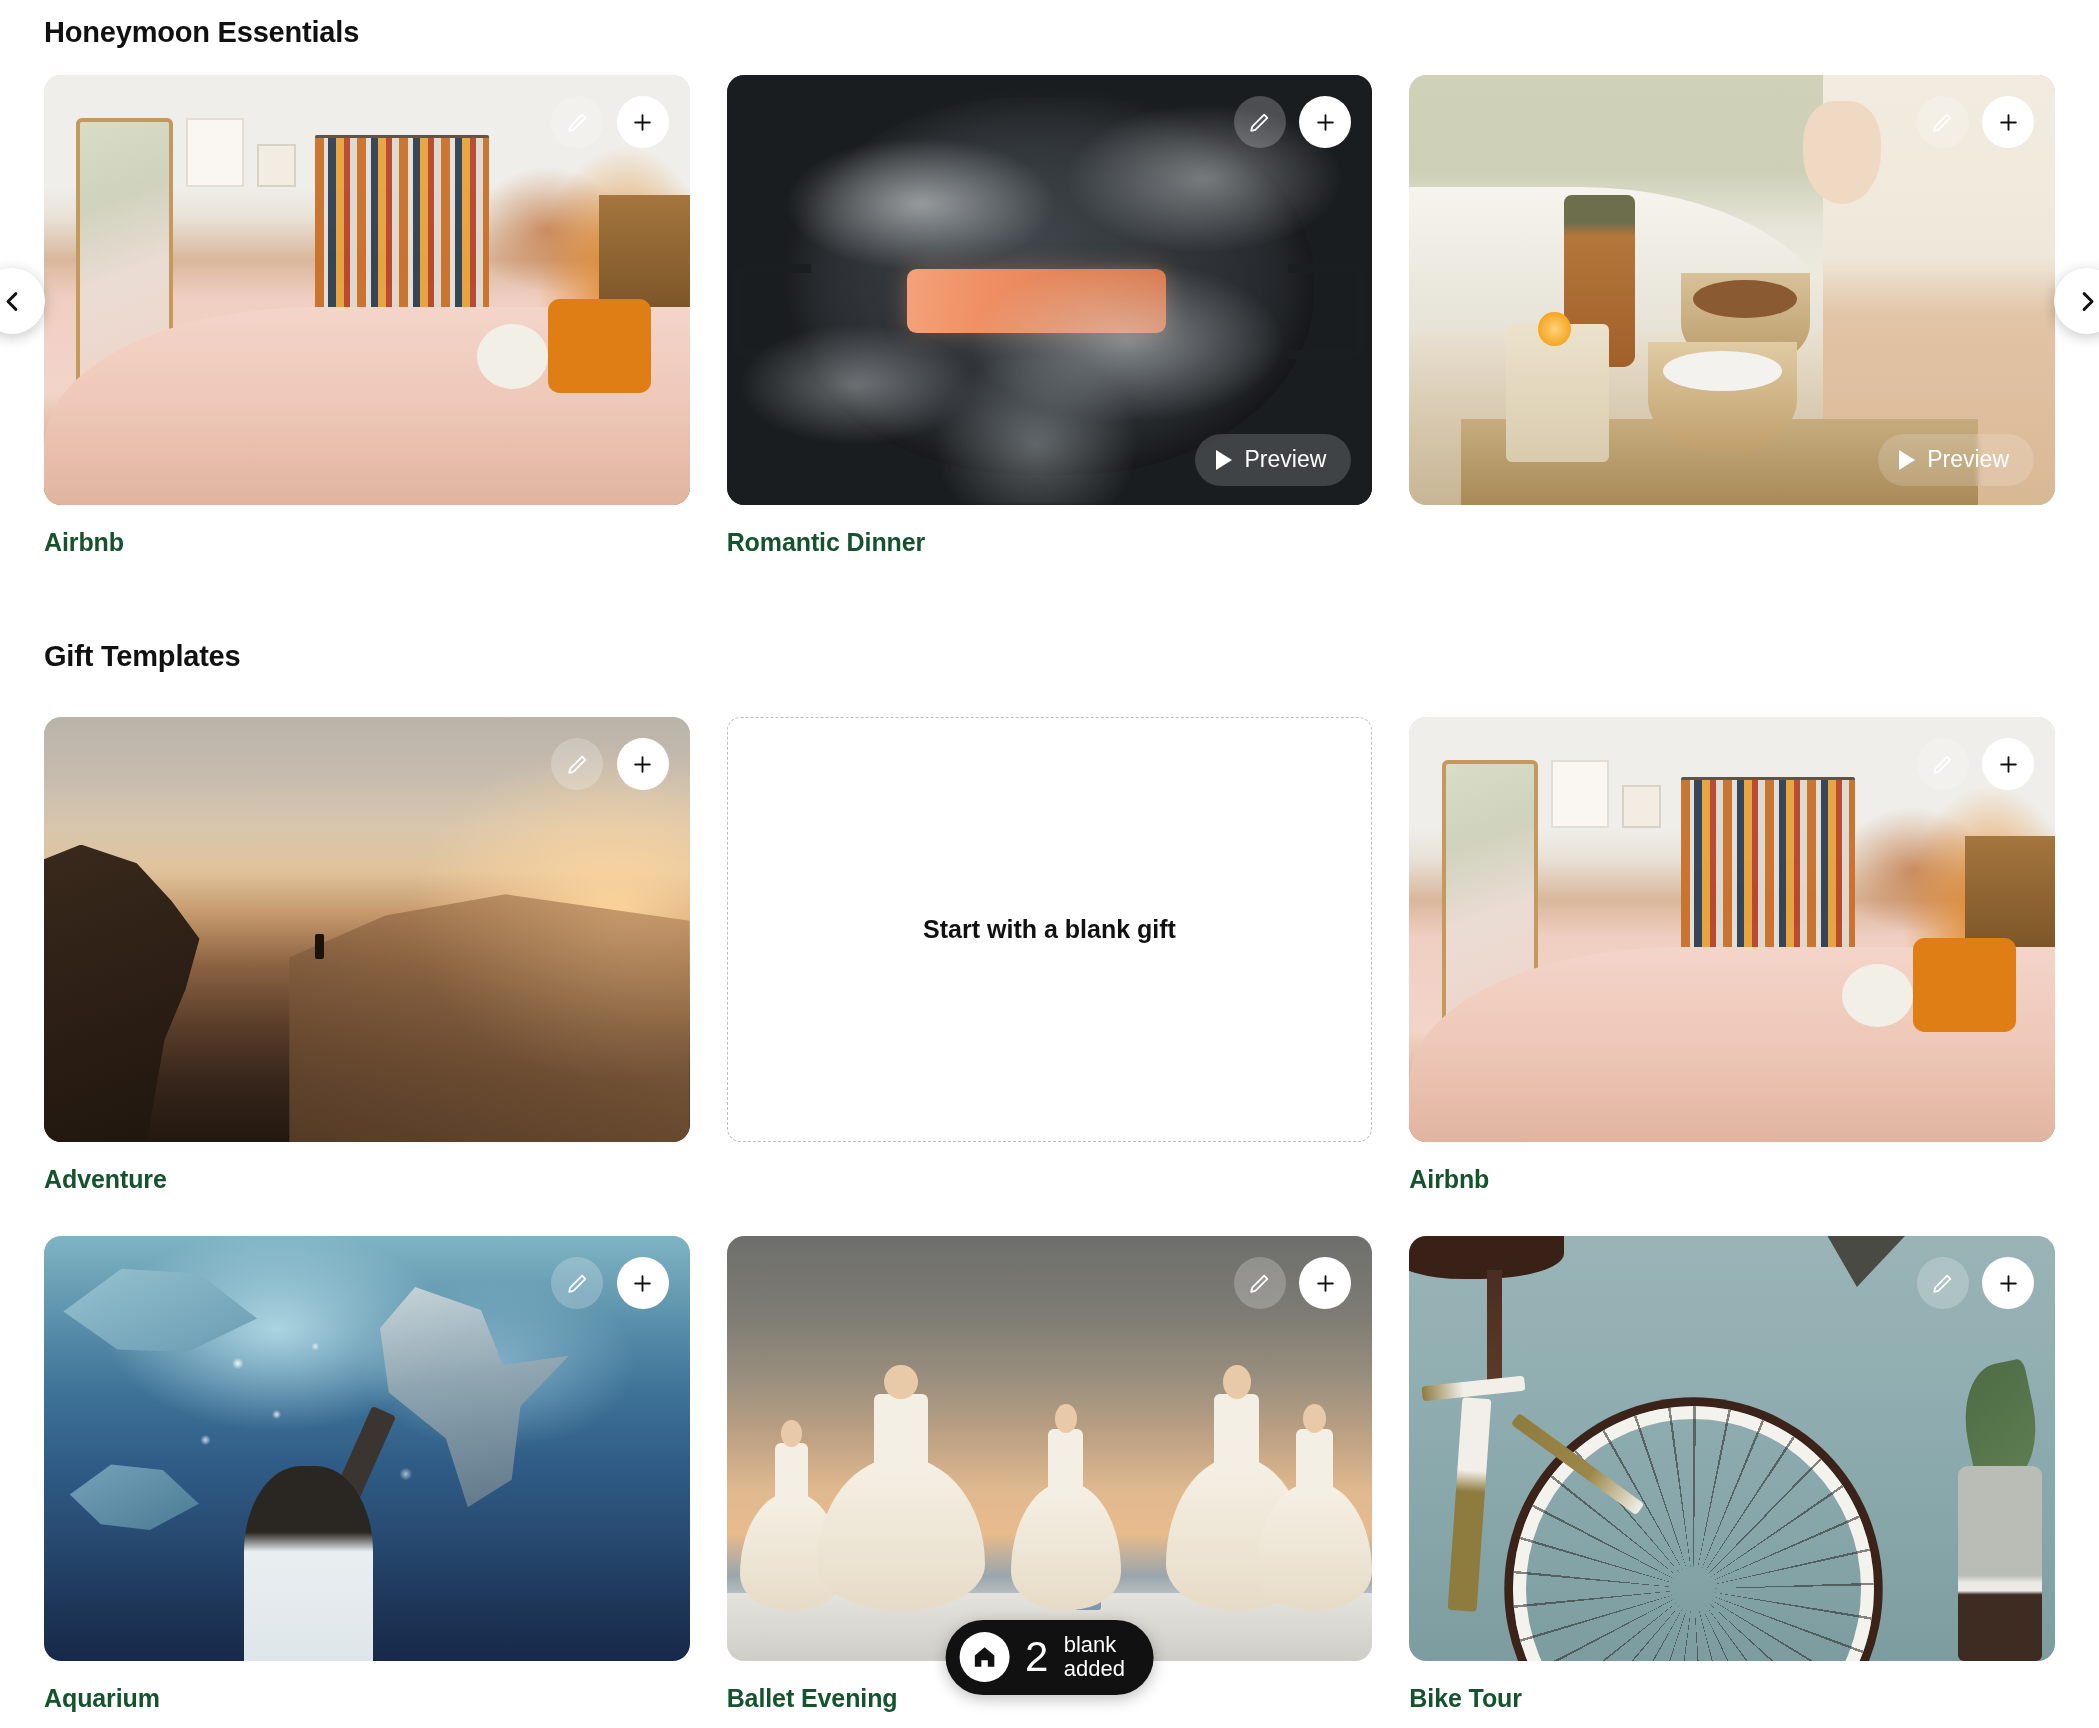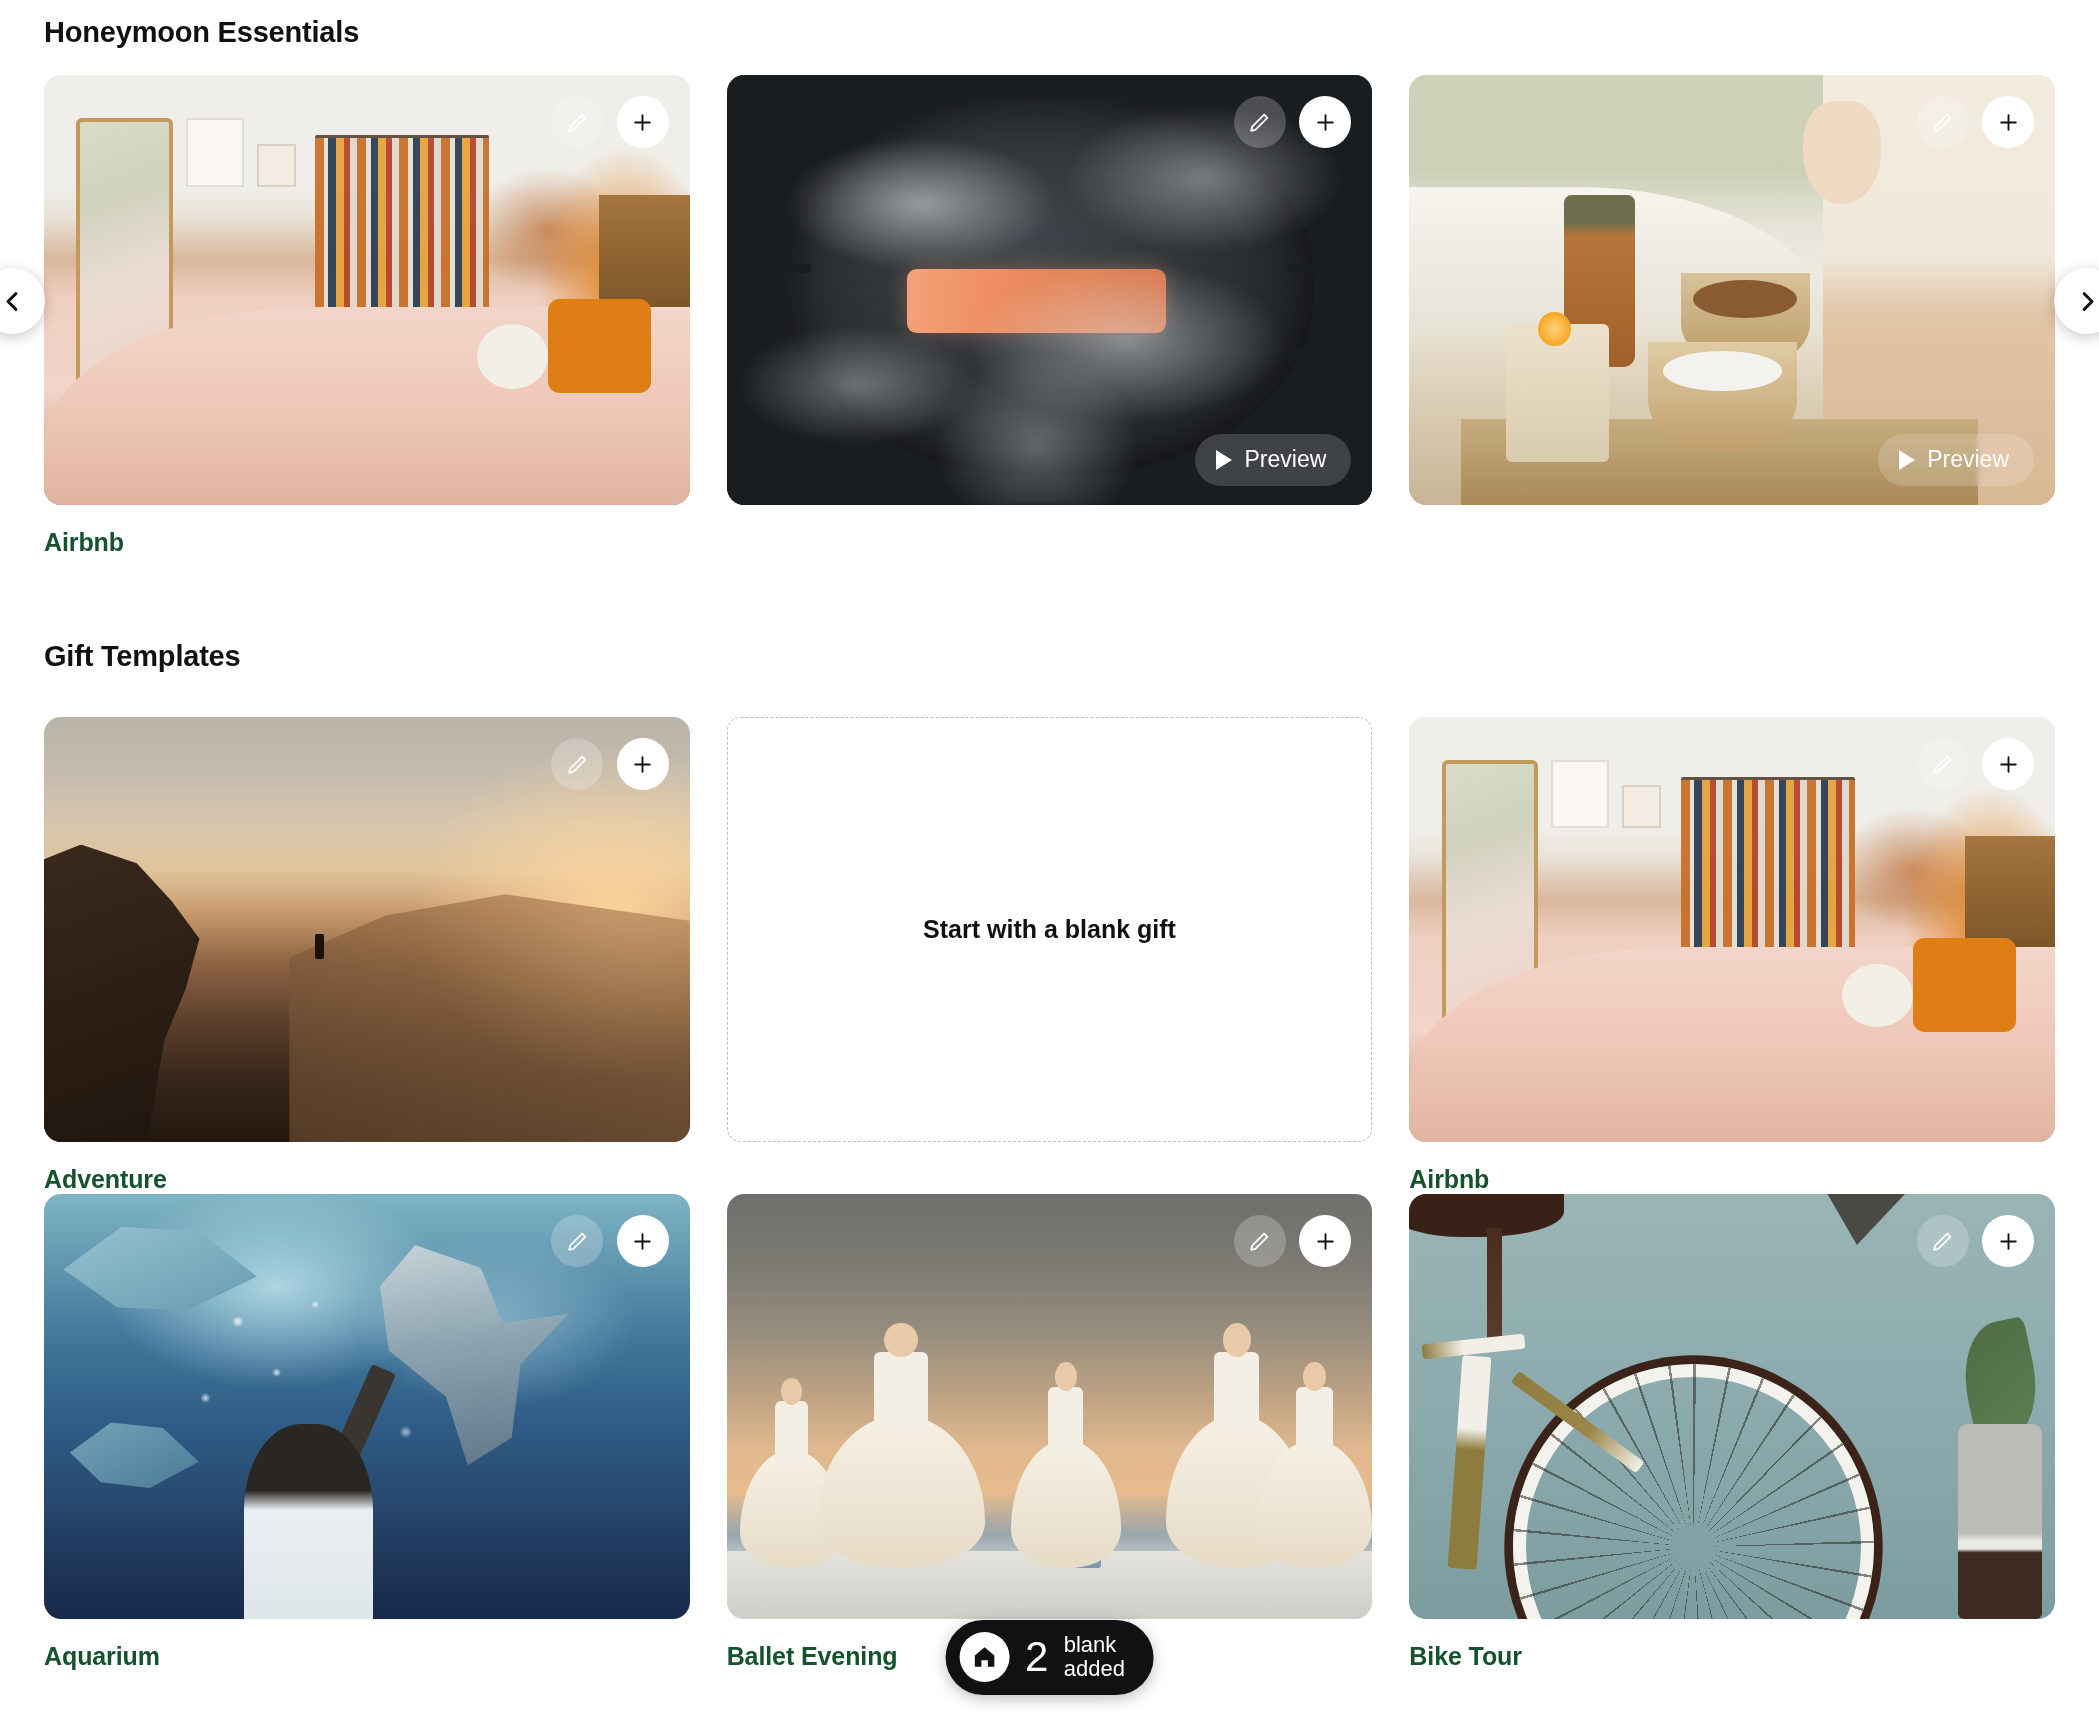--- a/index.html
+++ b/index.html
@@ -32,21 +32,21 @@
   #templates-title { padding-top: 0; }
 
   
   .row {
     display: grid;
     grid-template-columns: repeat(3, 1fr);
     column-gap: 37px;
   }
   .row-honeymoon { margin-top: 28px; }
   .row-templates-1 { margin-top: 46px; }
-  .row-templates-2 { }
+  .row-templates-2 { margin-top: 42px; }
 
   .card { position: relative; }
 
   .card-media {
     position: relative;
     width: 100%;
     height: 430px;
     border-radius: 17.4px;
     overflow: hidden;
     background: #d8d8d8;
@@ -517,20 +517,21 @@
             <svg viewBox="0 0 24 24" fill="none" stroke="#111111" stroke-width="1.8" stroke-linecap="round">
               <path d="M12 5v14M5 12h14"></path>
             </svg>
           </button>
         </div>
         <div class="preview-btn">
           <span class="play"></span>
           <span>Preview</span>
         </div>
       </div>
+      <div class="card-label">Romantic Dinner</div>
     </div>
 
     <div class="card">
       <div class="card-media">
         <div class="photo photo-spa">
           <div class="sp-tub"></div>
           <div class="sp-person"></div>
           <div class="sp-hand"></div>
           <div class="sp-table"></div>
           <div class="sp-bottle"></div>

